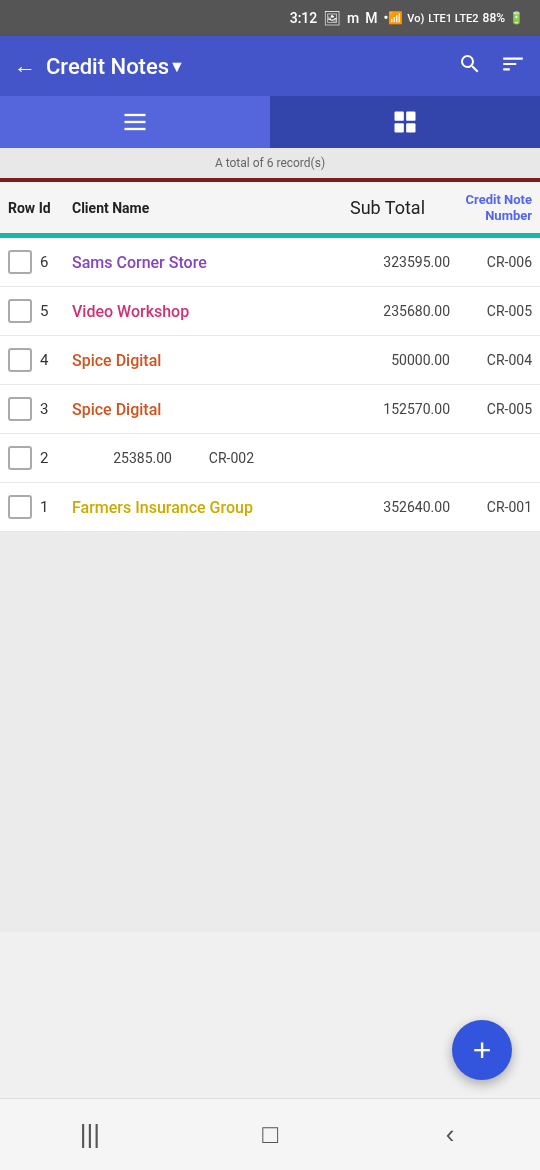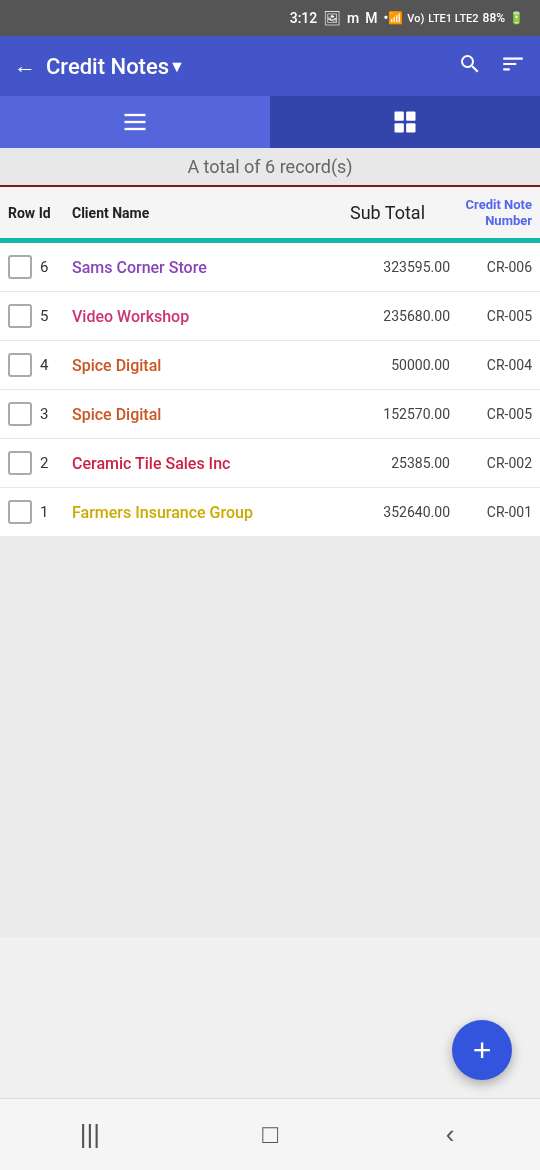--- a/index.html
+++ b/index.html
@@ -68,23 +68,23 @@
     .view-btn.grid-view {
       background: #3344aa;
     }
     .view-btn svg { width: 28px; height: 28px; fill: white; }
 
     
     .records-count {
       background: #e8e8e8;
       text-align: center;
       padding: 8px 12px;
-      font-size: 18px;
+      font-size: 12px;
       color: #666;
-      border-bottom: 2px solid #7f1d1d;
+      border-bottom: 4px solid #7f1d1d;
     }
 
     
     .table-header {
       display: flex;
       align-items: center;
       padding: 10px 0 10px 8px;
       background: #f5f5f5;
       border-bottom: 5px solid #14b8a6;
     }
@@ -308,21 +308,20 @@
     <div class="table-row">
       <div class="row-checkbox"></div>
       <div class="row-id">3</div>
       <div class="row-client" style="color:#cc5522;">Spice Digital</div>
       <div class="row-subtotal">152570.00</div>
       <div class="row-creditnote">CR-005</div>
     </div>
     <div class="table-row">
       <div class="row-checkbox"></div>
       <div class="row-id">2</div>
-      <div class="row-client" style="color:#cc2244;">Ceramic Tile Sales Inc</div>
       <div class="row-subtotal">25385.00</div>
       <div class="row-creditnote">CR-002</div>
     </div>
     <div class="table-row">
       <div class="row-checkbox"></div>
       <div class="row-id">1</div>
       <div class="row-client" style="color:#ccaa00;">Farmers Insurance Group</div>
       <div class="row-subtotal">352640.00</div>
       <div class="row-creditnote">CR-001</div>
     </div>

